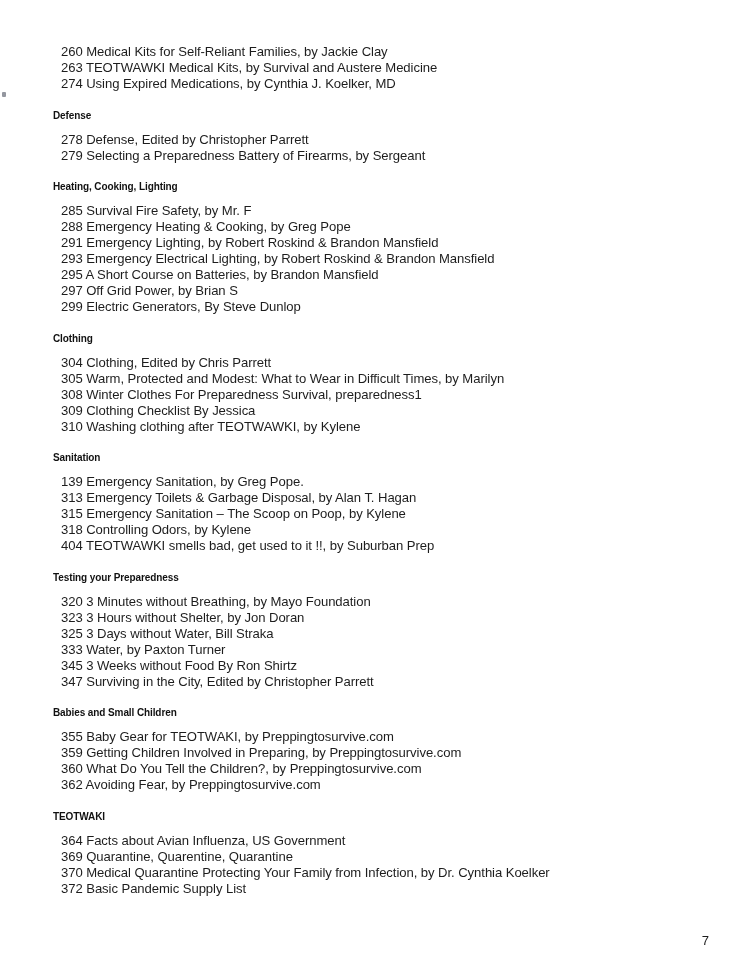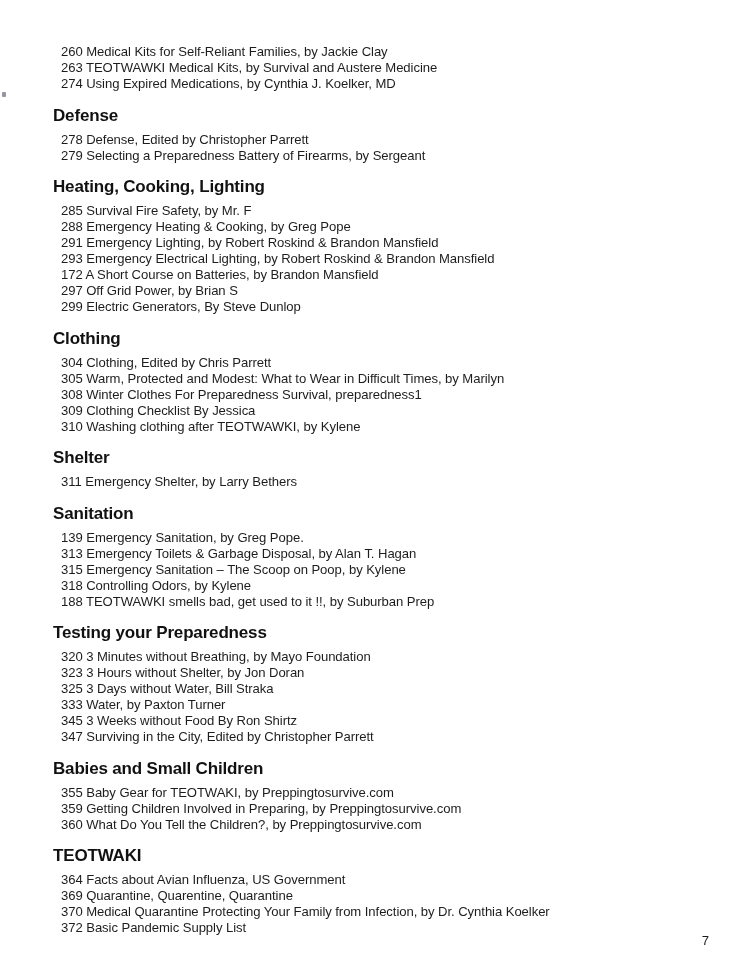--- a/index.html
+++ b/index.html
@@ -36,21 +36,21 @@
     margin: 0;
     padding: 0;
   }
 
   
   .section.spaced {
     margin-top: 15.5px;
   }
 
   .section-heading {
-    font-size: 17px;
+    font-size: 10px;
     font-weight: bold;
     line-height: 16px;
     letter-spacing: -0.01em;
     color: #111111;
     margin: 0 0 0.5px 0;
     white-space: nowrap;
   }
 
   .entries {
     list-style: none;
@@ -109,68 +109,63 @@
           <li class="entry">279 Selecting a Preparedness Battery of Firearms, by Sergeant</li>
         </ul>
       </div>
       <div class="section spaced">
         <div class="section-heading">Heating, Cooking, Lighting</div>
         <ul class="entries">
           <li class="entry">285 Survival Fire Safety, by Mr. F</li>
           <li class="entry">288 Emergency Heating &amp; Cooking, by Greg Pope</li>
           <li class="entry">291 Emergency Lighting, by Robert Roskind &amp; Brandon Mansfield</li>
           <li class="entry">293 Emergency Electrical Lighting, by Robert Roskind &amp; Brandon Mansfield</li>
-          <li class="entry">172 A Short Course on Batteries, by Brandon Mansfield</li>
+          <li class="entry">295 A Short Course on Batteries, by Brandon Mansfield</li>
           <li class="entry">297 Off Grid Power, by Brian S</li>
           <li class="entry">299 Electric Generators, By Steve Dunlop</li>
         </ul>
       </div>
       <div class="section spaced">
         <div class="section-heading">Clothing</div>
         <ul class="entries">
           <li class="entry">304 Clothing, Edited by Chris Parrett</li>
           <li class="entry">305 Warm, Protected and Modest: What to Wear in Difficult Times, by Marilyn</li>
           <li class="entry">308 Winter Clothes For Preparedness Survival, preparedness1</li>
           <li class="entry">309 Clothing Checklist By Jessica</li>
           <li class="entry">310 Washing clothing after TEOTWAWKI, by Kylene</li>
         </ul>
       </div>
       <div class="section spaced">
-        <div class="section-heading">Shelter</div>
-        <ul class="entries">
-          <li class="entry">311 Emergency Shelter, by Larry Bethers</li>
-        </ul>
-      </div>
-      <div class="section spaced">
         <div class="section-heading">Sanitation</div>
         <ul class="entries">
           <li class="entry">139 Emergency Sanitation, by Greg Pope.</li>
           <li class="entry">313 Emergency Toilets &amp; Garbage Disposal, by Alan T. Hagan</li>
           <li class="entry">315 Emergency Sanitation – The Scoop on Poop, by Kylene</li>
           <li class="entry">318 Controlling Odors, by Kylene</li>
-          <li class="entry">188 TEOTWAWKI smells bad, get used to it !!, by Suburban Prep</li>
+          <li class="entry">404 TEOTWAWKI smells bad, get used to it !!, by Suburban Prep</li>
         </ul>
       </div>
       <div class="section spaced">
         <div class="section-heading">Testing your Preparedness</div>
         <ul class="entries">
           <li class="entry">320 3 Minutes without Breathing, by Mayo Foundation</li>
           <li class="entry">323 3 Hours without Shelter, by Jon Doran</li>
           <li class="entry">325 3 Days without Water, Bill Straka</li>
           <li class="entry">333 Water, by Paxton Turner</li>
           <li class="entry">345 3 Weeks without Food By Ron Shirtz</li>
           <li class="entry">347 Surviving in the City, Edited by Christopher Parrett</li>
         </ul>
       </div>
       <div class="section spaced">
         <div class="section-heading">Babies and Small Children</div>
         <ul class="entries">
           <li class="entry">355 Baby Gear for TEOTWAKI, by Preppingtosurvive.com</li>
           <li class="entry">359 Getting Children Involved in Preparing, by Preppingtosurvive.com</li>
           <li class="entry">360 What Do You Tell the Children?, by Preppingtosurvive.com</li>
+          <li class="entry">362 Avoiding Fear, by Preppingtosurvive.com</li>
         </ul>
       </div>
       <div class="section spaced">
         <div class="section-heading">TEOTWAKI</div>
         <ul class="entries">
           <li class="entry">364 Facts about Avian Influenza, US Government</li>
           <li class="entry">369 Quarantine, Quarentine, Quarantine</li>
           <li class="entry">370 Medical Quarantine Protecting Your Family from Infection, by Dr. Cynthia Koelker</li>
           <li class="entry">372 Basic Pandemic Supply List</li>
         </ul>

